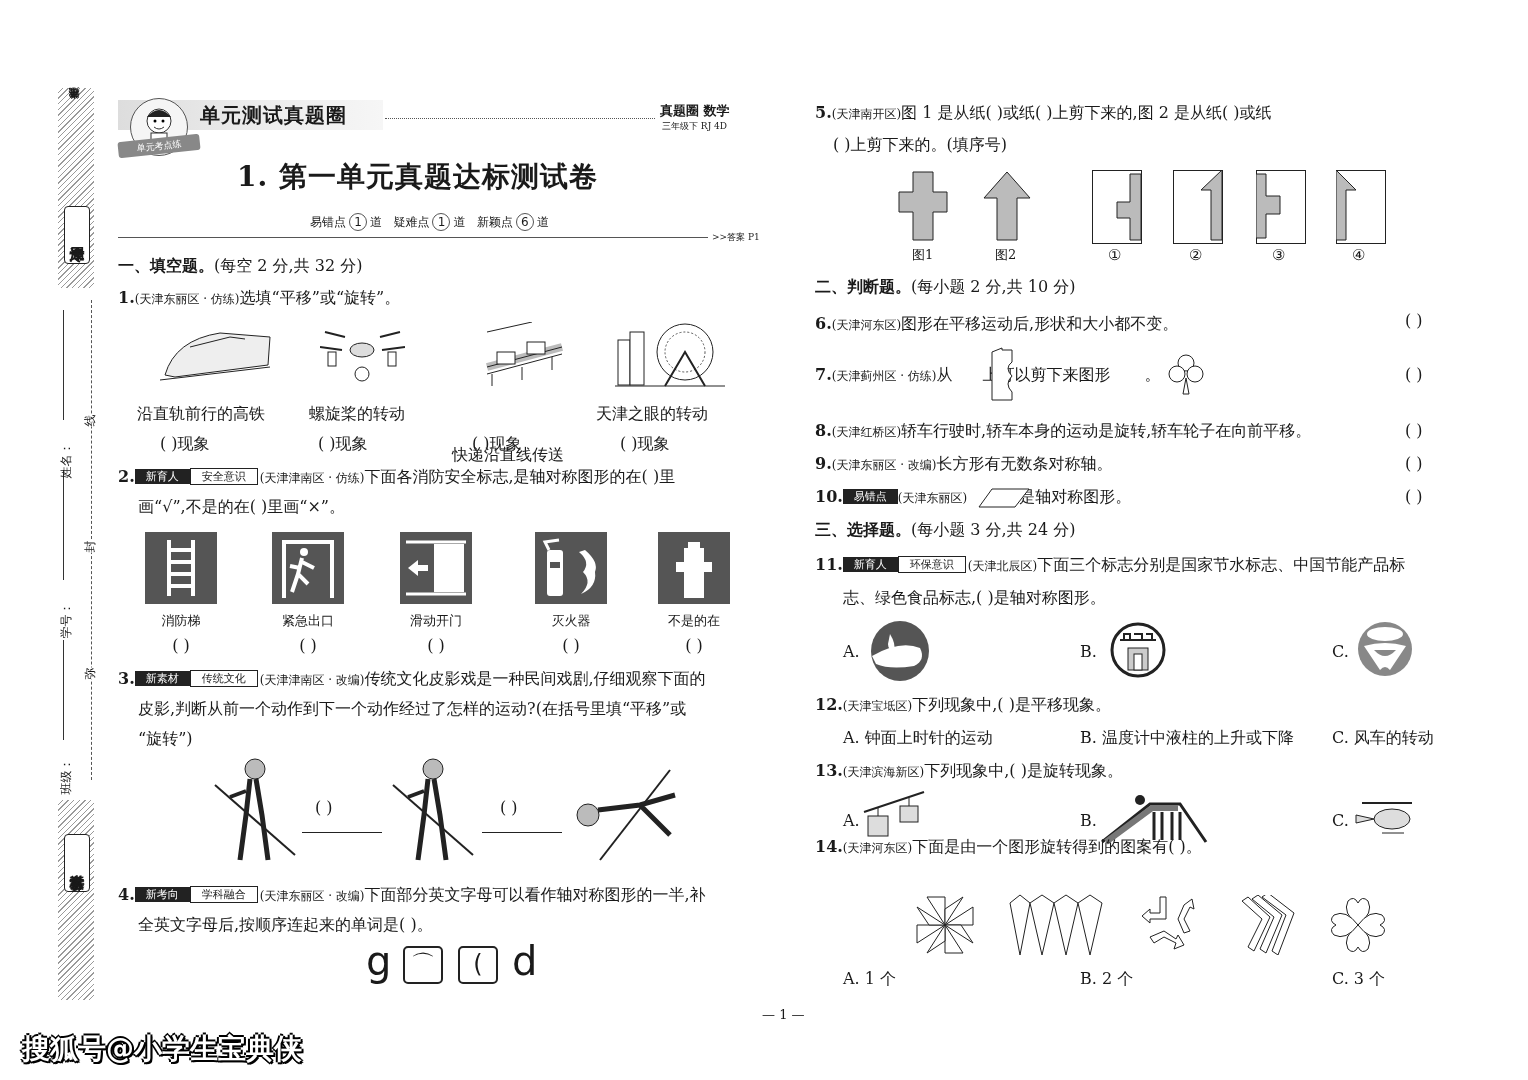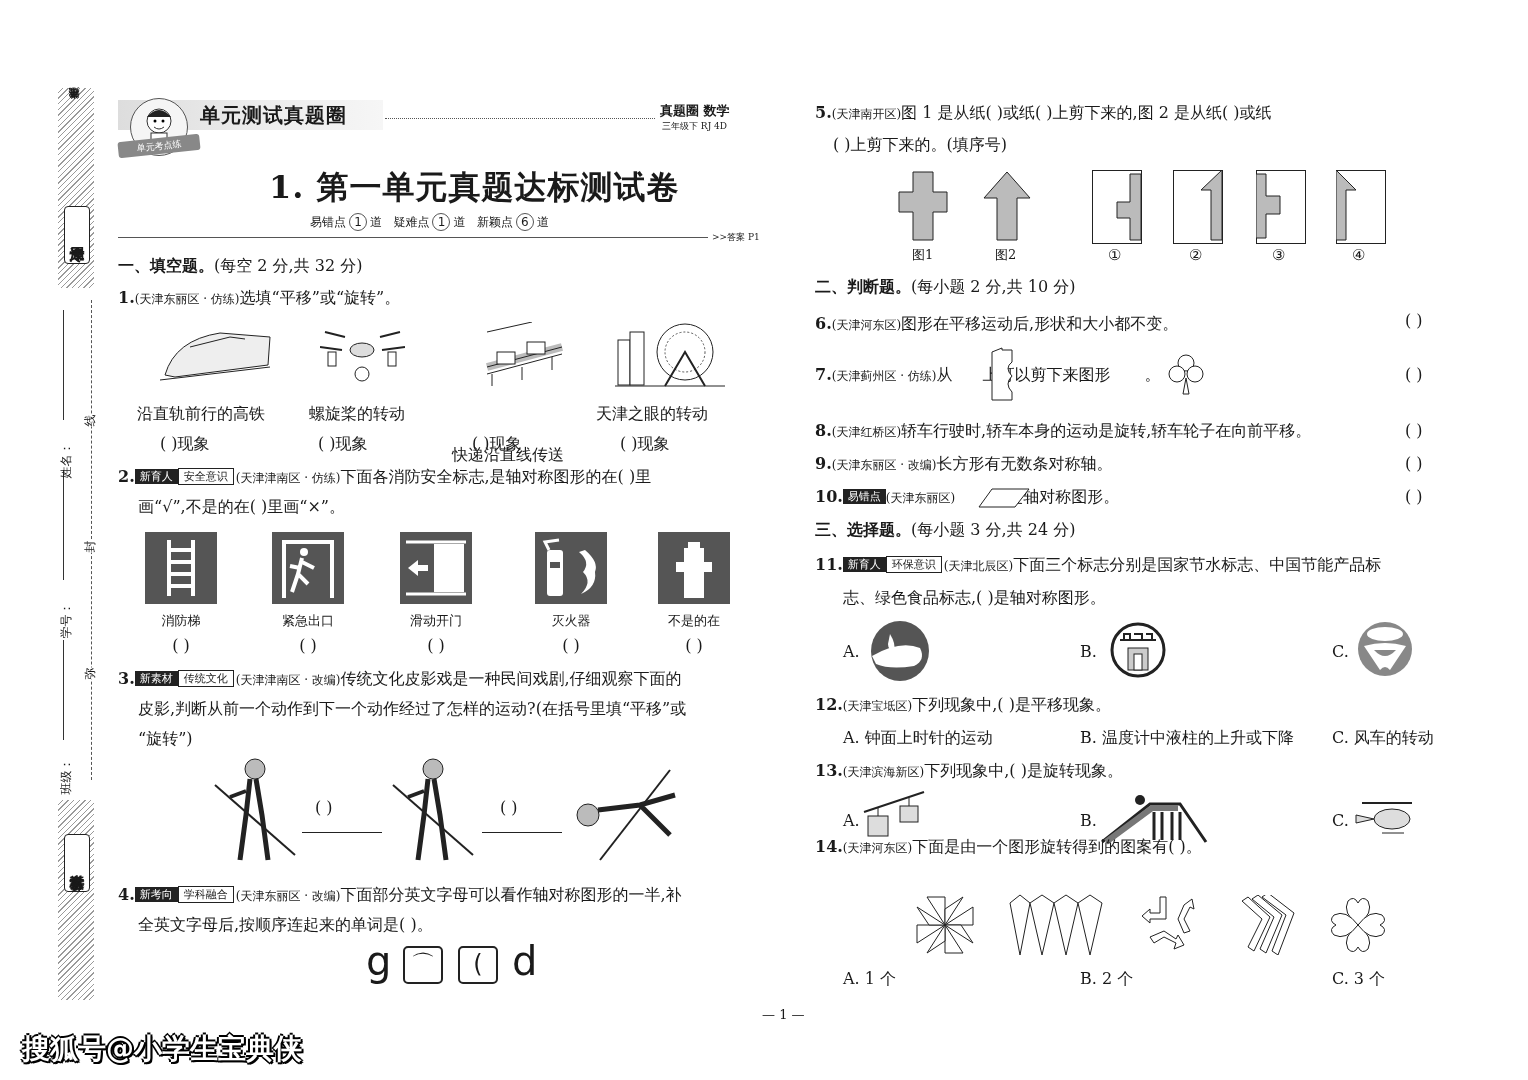--- a/index.html
+++ b/index.html
@@ -19,32 +19,32 @@
   .solid-line{position:absolute;left:63px;width:0;border-left:1px solid #333;}
   .rot-label{position:absolute;font-size:12px;transform:rotate(-90deg);white-space:nowrap;font-family:"DejaVu Sans",sans-serif;}
   
   .banner{left:118px;top:100px;width:265px;height:30px;background:linear-gradient(90deg,#ddd,#eee 60%,#f6f6f6);}
   .banner-title{left:200px;top:102px;font-size:20px;font-weight:bold;letter-spacing:1px;font-family:"DejaVu Sans",sans-serif;text-align:center;}
   .mascot{left:130px;top:98px;width:56px;height:56px;border-radius:50%;border:1.5px solid #555;background:#f5f5f5;}
   .mascot-ribbon{left:118px;top:138px;width:82px;height:16px;background:#888;border-radius:3px;color:#fff;font-size:9px;text-align:center;line-height:16px;transform:rotate(-6deg);}
   .dotted-rule{left:385px;top:118px;width:270px;border-top:1.5px dotted #555;}
   .series{left:660px;top:102px;font-size:13px;font-weight:bold;font-family:"DejaVu Sans",sans-serif;}
   .grade{left:662px;top:120px;font-size:9px;}
-  .title{left:269px;top:158px;font-size:32px;font-weight:bold;letter-spacing:1px;margin-top:8px;}
+  .title{left:237px;top:158px;font-size:28px;font-weight:bold;letter-spacing:1px;}
   .counts{left:310px;top:213px;font-size:12px;font-family:"DejaVu Sans",sans-serif;}
   .circ{display:inline-block;width:16px;height:16px;border:1px solid #555;border-radius:50%;text-align:center;line-height:16px;margin:0 3px;font-size:12px;}
   .rule{left:118px;top:237px;width:590px;border-top:1px solid #555;}
   .ans-ref{left:712px;top:231px;font-size:9px;}
   
   .sec{font-size:16px;}
   .sec b{font-family:"DejaVu Sans",sans-serif;}
   .q{font-size:16px;line-height:30px;white-space:nowrap;}
   .q .num{font-weight:bold;}
   .q .src{font-size:12px;}
-  .tag{display:inline-block;font-size:11px;padding:0 5px;line-height:15px;vertical-align:2px;font-family:"DejaVu Sans",sans-serif;}
+  .tag{display:inline-block;font-size:11px;padding:0 11px;line-height:15px;vertical-align:2px;font-family:"DejaVu Sans",sans-serif;}
   .tag.dark{background:#222;color:#fff;}
   .tag.light{border:1px solid #222;margin-right:2px;}
   .cap{font-size:16px;text-align:center;white-space:nowrap;}
   .paren{font-size:16px;text-align:center;white-space:nowrap;}
   .sign-cap{font-size:13px;text-align:center;width:100px;}
   .blank{font-size:16px;text-align:center;width:100px;}
   .right-paren{font-size:16px;}
   .page-no{left:762px;top:1007px;font-size:13px;}
   .watermark{left:22px;top:1030px;font-size:28px;font-weight:bold;color:#fff;
              text-shadow:-2px 0 #000,2px 0 #000,0 -2px #000,0 2px #000,2px 2px #000;font-family:"DejaVu Sans",sans-serif;}

